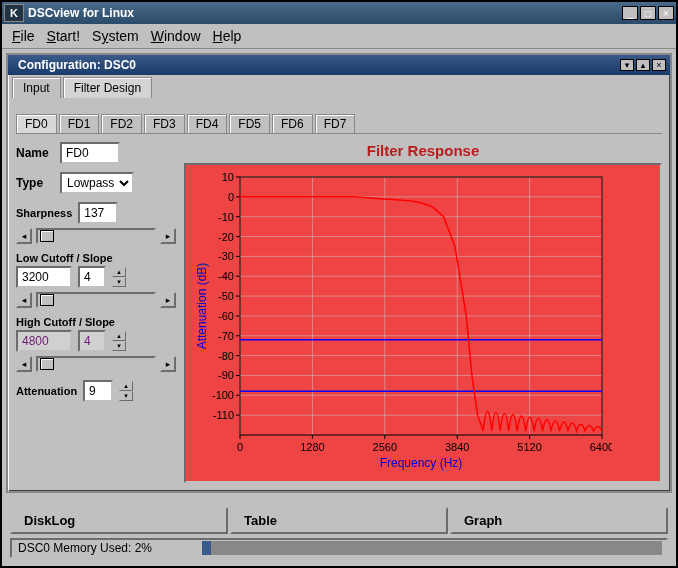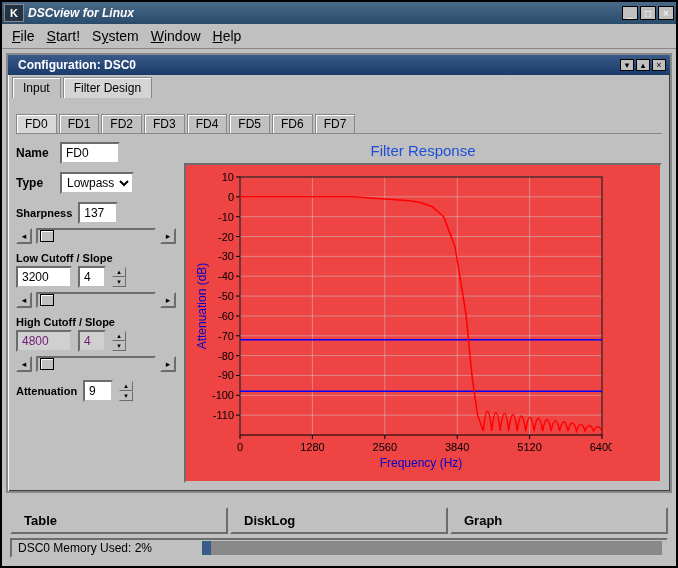--- a/index.html
+++ b/index.html
@@ -2,21 +2,21 @@
 <html><head>
 <meta charset="utf-8">
 <style>
 * { box-sizing: border-box; margin: 0; padding: 0; font-family: "Helvetica", Arial, sans-serif; }
 body { background: #c0c0c0; width: 678px; height: 568px; overflow: hidden; }
 
 .window { border: 2px solid #000; background: #c0c0c0; width: 678px; height: 568px; display: flex; flex-direction: column; }
 
 .titlebar { background: linear-gradient(#4a6a8a, #2a4a6a); color: #fff; display: flex; align-items: center; height: 22px; font-size: 12px; }
 .titlebar .k-icon { background: #234; width: 20px; height: 18px; display: flex; align-items: center; justify-content: center; margin: 1px 4px 1px 2px; border: 1px solid #888; font-weight: bold; font-size: 11px; }
-.titlebar .title { flex: 1; font-weight: bold; font-style: italic; }
+.titlebar .title { flex: 1; font-weight: bold; }
 .titlebar .win-btns { display: flex; gap: 2px; margin-right: 2px; }
 .titlebar .win-btn { width: 16px; height: 14px; background: #c0c0c0; border: 1px solid #000; display: flex; align-items: center; justify-content: center; font-size: 10px; }
 
 .menubar { background: #c0c0c0; display: flex; gap: 12px; padding: 4px 10px; font-size: 14px; border-bottom: 1px solid #888; }
 .menubar .menu-item { cursor: pointer; }
 .menubar .underline { text-decoration: underline; }
 
 .content { flex: 1; padding: 4px; display: flex; flex-direction: column; }
 
 .inner-window { border: 2px solid #888; background: #c0c0c0; box-shadow: inset 1px 1px 0 #fff, inset -1px -1px 0 #404040; }
@@ -45,21 +45,21 @@
 
 .slider-row { display: flex; gap: 4px; }
 .hslider { flex: 1; height: 16px; background: #c0c0c0; border: 2px inset #c0c0c0; position: relative; }
 .hslider .thumb { position: absolute; width: 14px; height: 12px; background: #c0c0c0; border: 1px solid #000; box-shadow: inset 1px 1px 0 #fff; top: 0; }
 .arrow-btn { width: 16px; height: 16px; background: #c0c0c0; border: 2px outset #c0c0c0; font-size: 9px; display: flex; align-items: center; justify-content: center; cursor: pointer; }
 
 .spinner { display: flex; flex-direction: column; }
 .spinner .sp { width: 14px; height: 10px; background: #c0c0c0; border: 1px outset #c0c0c0; font-size: 7px; display: flex; align-items: center; justify-content: center; cursor: pointer; }
 
 .chart-area { flex: 1; }
-.chart-title { text-align: center; color: #1d4ed8; font-weight: normal; font-size: 15px; margin-bottom: 4px; }
+.chart-title { text-align: center; color: #b91c1c; font-weight: bold; font-size: 15px; margin-bottom: 4px; }
 .chart-box { border: 2px inset #c0c0c0; background: #ef4444; padding: 6px; }
 
 .bottom-bar { display: flex; margin: 4px; gap: 2px; }
 .bottom-btn { flex: 1; border: 2px outset #c0c0c0; background: #c0c0c0; padding: 4px 12px; text-align: left; font-weight: bold; font-size: 13px; cursor: pointer; }
 
 .status { display: flex; align-items: center; border: 2px inset #c0c0c0; background: #c0c0c0; margin: 0 4px 4px 4px; height: 20px; font-size: 12px; }
 .status .label { padding: 0 6px; width: 190px; }
 .status .bar { flex: 1; height: 14px; background: #888; margin-right: 4px; position: relative; }
 .status .bar .fill { position: absolute; left: 0; top: 0; bottom: 0; background: #3a5a8a; }
 </style>
@@ -248,22 +248,22 @@
                 <text x="14" y="135" text-anchor="middle" font-size="12" fill="#0000cc" transform="rotate(-90 14 135)">Attenuation (dB)</text>
               </svg>
           </div>
         </div>
       </div>
     </div>
 
     <div style="flex:1"></div>
 
     <div class="bottom-bar">
+      <div class="bottom-btn">DiskLog</div>
       <div class="bottom-btn">Table</div>
-      <div class="bottom-btn">DiskLog</div>
       <div class="bottom-btn">Graph</div>
     </div>
 
     <div class="status">
       <div class="label">DSC0 Memory Used:    2%</div>
       <div class="bar">
           <div class="fill" id="mem-fill" style="width: 2%;"></div>
         </div>
     </div>
   </div>

